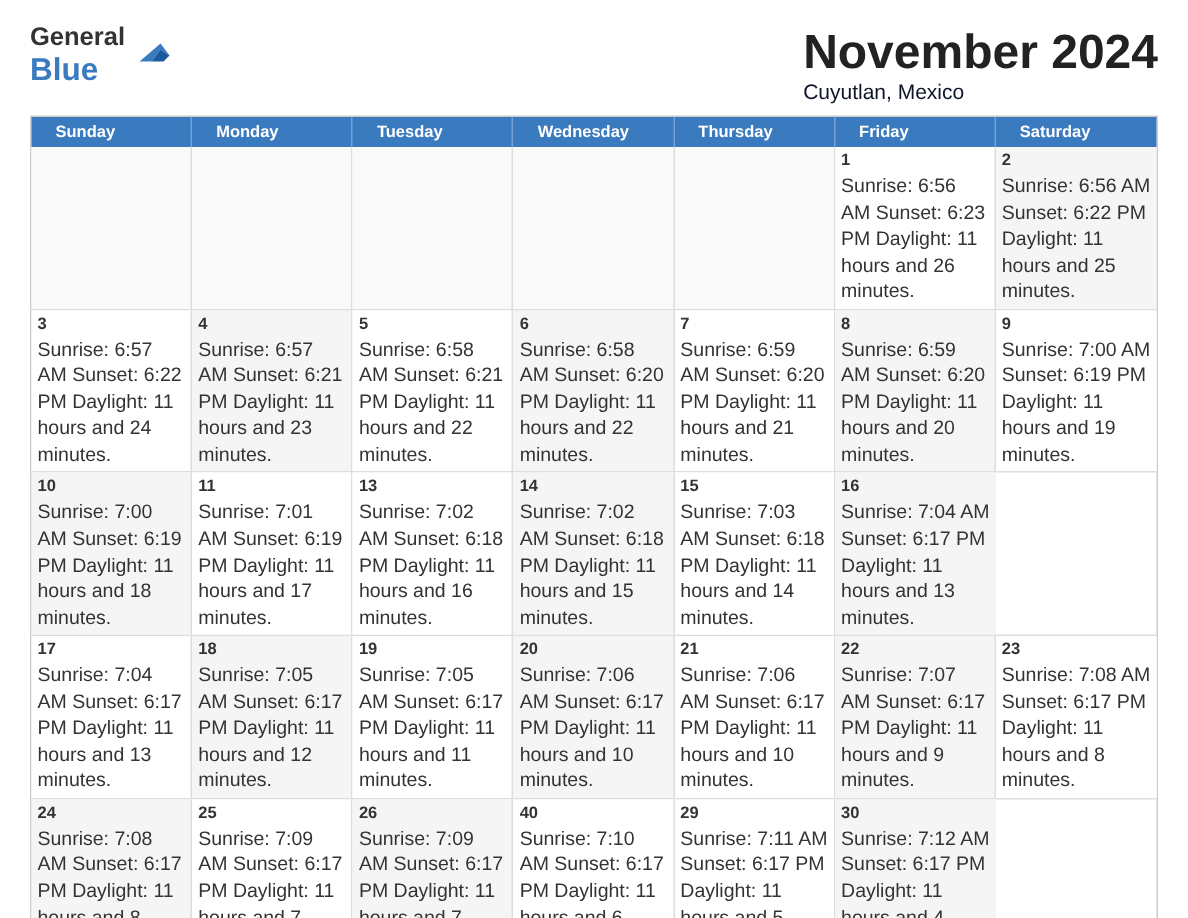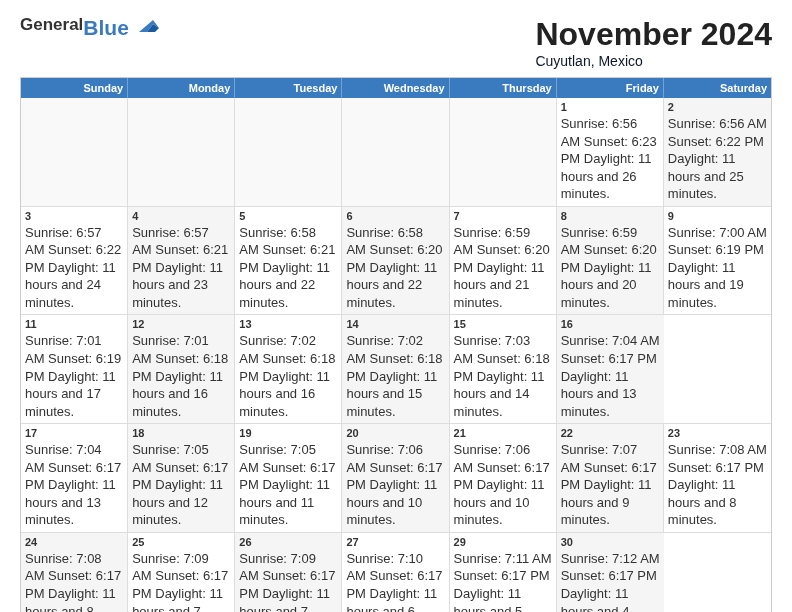--- a/index.html
+++ b/index.html
@@ -22,20 +22,21 @@
       align-items: flex-start;
       justify-content: space-between;
       margin-bottom: 8px;
     }
     .logo {
       display: flex;
       align-items: center;
     }
     .logo-text {
       display: flex;
+      flex-direction: column;
       line-height: 1;
     }
     .title-block {
       text-align: left;
     }
     .month-title {
       font-size: 32px;
       font-weight: bold;
       color: #222;
     }
@@ -51,22 +52,22 @@
     }
     .cal-header {
       display: grid;
       grid-template-columns: repeat(7, 1fr);
       background: #3a7abf;
     }
     .cal-header-cell {
       color: #fff;
       font-size: 11px;
       font-weight: bold;
-      padding: 4px 4px;
-      text-align: right;
+      padding: 4px 16px;
+      text-align: left;
       border-right: 1px solid rgba(255,255,255,0.3);
     }
     .cal-header-cell:last-child { border-right: none; }
     .cal-body {
       display: flex;
       flex-direction: column;
       flex: 1;
     }
     .cal-row {
       display: grid;
@@ -189,32 +190,32 @@
 Daylight: 11 hours and 20 minutes.</div>
           </div>
           <div class="cal-cell">
             <div class="day-num">9</div>
             <div class="day-info">Sunrise: 7:00 AM
 Sunset: 6:19 PM
 Daylight: 11 hours and 19 minutes.</div>
           </div>
         </div>
         <div class="cal-row">
+          <div class="cal-cell shaded">
+            <div class="day-num">10</div>
+            <div class="day-info">Sunrise: 7:00 AM
+Sunset: 6:19 PM
+Daylight: 11 hours and 18 minutes.</div>
+          </div>
           <div class="cal-cell">
             <div class="day-num">11</div>
             <div class="day-info">Sunrise: 7:01 AM
 Sunset: 6:19 PM
 Daylight: 11 hours and 17 minutes.</div>
           </div>
-          <div class="cal-cell shaded">
-            <div class="day-num">12</div>
-            <div class="day-info">Sunrise: 7:01 AM
-Sunset: 6:18 PM
-Daylight: 11 hours and 16 minutes.</div>
-          </div>
           <div class="cal-cell">
             <div class="day-num">13</div>
             <div class="day-info">Sunrise: 7:02 AM
 Sunset: 6:18 PM
 Daylight: 11 hours and 16 minutes.</div>
           </div>
           <div class="cal-cell shaded">
             <div class="day-num">14</div>
             <div class="day-info">Sunrise: 7:02 AM
 Sunset: 6:18 PM
@@ -290,21 +291,21 @@
 Sunset: 6:17 PM
 Daylight: 11 hours and 7 minutes.</div>
           </div>
           <div class="cal-cell shaded">
             <div class="day-num">26</div>
             <div class="day-info">Sunrise: 7:09 AM
 Sunset: 6:17 PM
 Daylight: 11 hours and 7 minutes.</div>
           </div>
           <div class="cal-cell">
-            <div class="day-num">27</div>
+            <div class="day-num">40</div>
             <div class="day-info">Sunrise: 7:10 AM
 Sunset: 6:17 PM
 Daylight: 11 hours and 6 minutes.</div>
           </div>
           <div class="cal-cell">
             <div class="day-num">29</div>
             <div class="day-info">Sunrise: 7:11 AM
 Sunset: 6:17 PM
 Daylight: 11 hours and 5 minutes.</div>
           </div>

